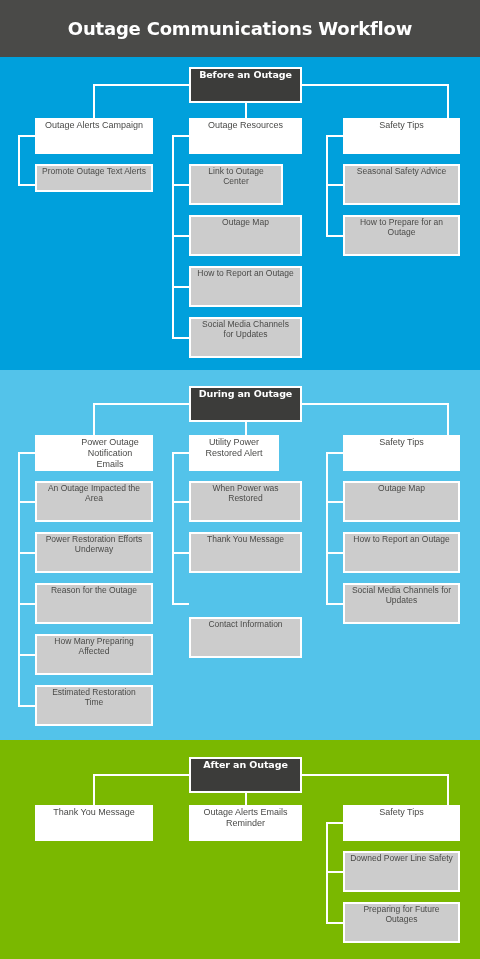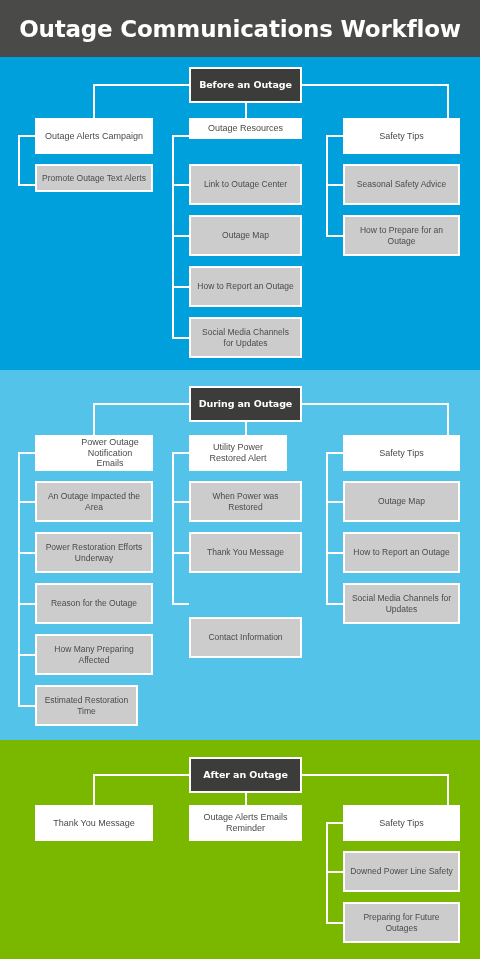--- a/index.html
+++ b/index.html
@@ -13,39 +13,39 @@
 
   
   .header{
     position:absolute;left:0;top:0;width:480px;height:57px;
     background:#4a4a48;
   }
   .header-title{
     position:absolute;left:0;top:0;width:480px;height:57px;
     display:flex;align-items:center;justify-content:center;
     color:#ffffff;
-    font-size:23px;font-weight:bold;letter-spacing:-0.2px;
+    font-size:18px;font-weight:bold;letter-spacing:-0.2px;
     font-family:"DejaVu Sans","Liberation Sans",sans-serif;
     white-space:nowrap;
   }
 
   
   .band{position:absolute;left:0;width:480px;}
   #band-before{top:57px;height:313px;background:#00a0dc;}
   #band-during{top:370px;height:370px;background:#53c3ea;}
   #band-after{top:740px;height:219px;background:#7ab800;}
 
   
   .conn{position:absolute;background:#ffffff;}
 
   
   .node{
     position:absolute;
     box-sizing:border-box;
-    display:flex;align-items:center;justify-content:center;
+    display:flex;justify-content:center;
     text-align:center;
     line-height:1.22;
     border:2px solid #ffffff;
     z-index:3;
   }
   .node span{display:block;padding:0 5px;}
 
   .node.root{
     background:#3c3c3a;
     border:2px solid #ffffff;
@@ -88,25 +88,25 @@
       <div class="node lvl1" style="left: 35px; top: 118px; width: 118px; height: 36px;">
         <span>Outage Alerts Campaign</span>
       </div>
       <div class="conn" style="left: 18px; top: 135px; width: 17px; height: 2px;"></div>
       <div class="node lvl2" style="left: 35px; top: 164px; width: 118px; height: 28px;">
         <span>Promote Outage Text Alerts</span>
       </div>
       <div class="conn" style="left: 18px; top: 184px; width: 17px; height: 2px;"></div>
       <div class="conn" style="left: 18px; top: 135px; width: 2px; height: 51px;"></div>
       <div class="conn" style="left: 244.5px; top: 103px; width: 2px; height: 15px;"></div>
-      <div class="node lvl1" style="left: 189px; top: 118px; width: 113px; height: 21px;">
+      <div class="node lvl1" style="left: 189px; top: 118px; width: 113px; height: 36px;">
         <span>Outage Resources</span>
       </div>
       <div class="conn" style="left: 172px; top: 135px; width: 17px; height: 2px;"></div>
-      <div class="node lvl2" style="left: 189px; top: 164px; width: 113px; height: 41px;">
+      <div class="node lvl2" style="left: 189px; top: 164px; width: 94px; height: 41px;">
         <span>Link to Outage Center</span>
       </div>
       <div class="conn" style="left: 172px; top: 184px; width: 17px; height: 2px;"></div>
       <div class="node lvl2" style="left: 189px; top: 215px; width: 113px; height: 41px;">
         <span>Outage Map</span>
       </div>
       <div class="conn" style="left: 172px; top: 235px; width: 17px; height: 2px;"></div>
       <div class="node lvl2" style="left: 189px; top: 266px; width: 113px; height: 41px;">
         <span>How to Report an Outage</span>
       </div>
@@ -149,27 +149,27 @@
       </div>
       <div class="conn" style="left: 18px; top: 552px; width: 17px; height: 2px;"></div>
       <div class="node lvl2" style="left: 35px; top: 583px; width: 118px; height: 41px;">
         <span>Reason for the Outage</span>
       </div>
       <div class="conn" style="left: 18px; top: 603px; width: 17px; height: 2px;"></div>
       <div class="node lvl2" style="left: 35px; top: 634px; width: 118px; height: 41px;">
         <span>How Many Preparing Affected</span>
       </div>
       <div class="conn" style="left: 18px; top: 654px; width: 17px; height: 2px;"></div>
-      <div class="node lvl2" style="left: 35px; top: 685px; width: 103px; height: 41px;">
+      <div class="node lvl2" style="left: 35px; top: 685px; width: 118px; height: 41px;">
         <span>Estimated Restoration Time</span>
       </div>
       <div class="conn" style="left: 18px; top: 705px; width: 17px; height: 2px;"></div>
       <div class="conn" style="left: 18px; top: 452px; width: 2px; height: 255px;"></div>
       <div class="conn" style="left: 244.5px; top: 422px; width: 2px; height: 13px;"></div>
-      <div class="node lvl1" style="left: 189px; top: 435px; width: 98px; height: 36px;">
+      <div class="node lvl1" style="left: 189px; top: 435px; width: 90px; height: 36px;">
         <span>Utility Power Restored Alert</span>
       </div>
       <div class="conn" style="left: 172px; top: 452px; width: 17px; height: 2px;"></div>
       <div class="node lvl2" style="left: 189px; top: 481px; width: 113px; height: 41px;">
         <span>When Power was Restored</span>
       </div>
       <div class="conn" style="left: 172px; top: 501px; width: 17px; height: 2px;"></div>
       <div class="node lvl2" style="left: 189px; top: 532px; width: 113px; height: 41px;">
         <span>Thank You Message</span>
       </div>

